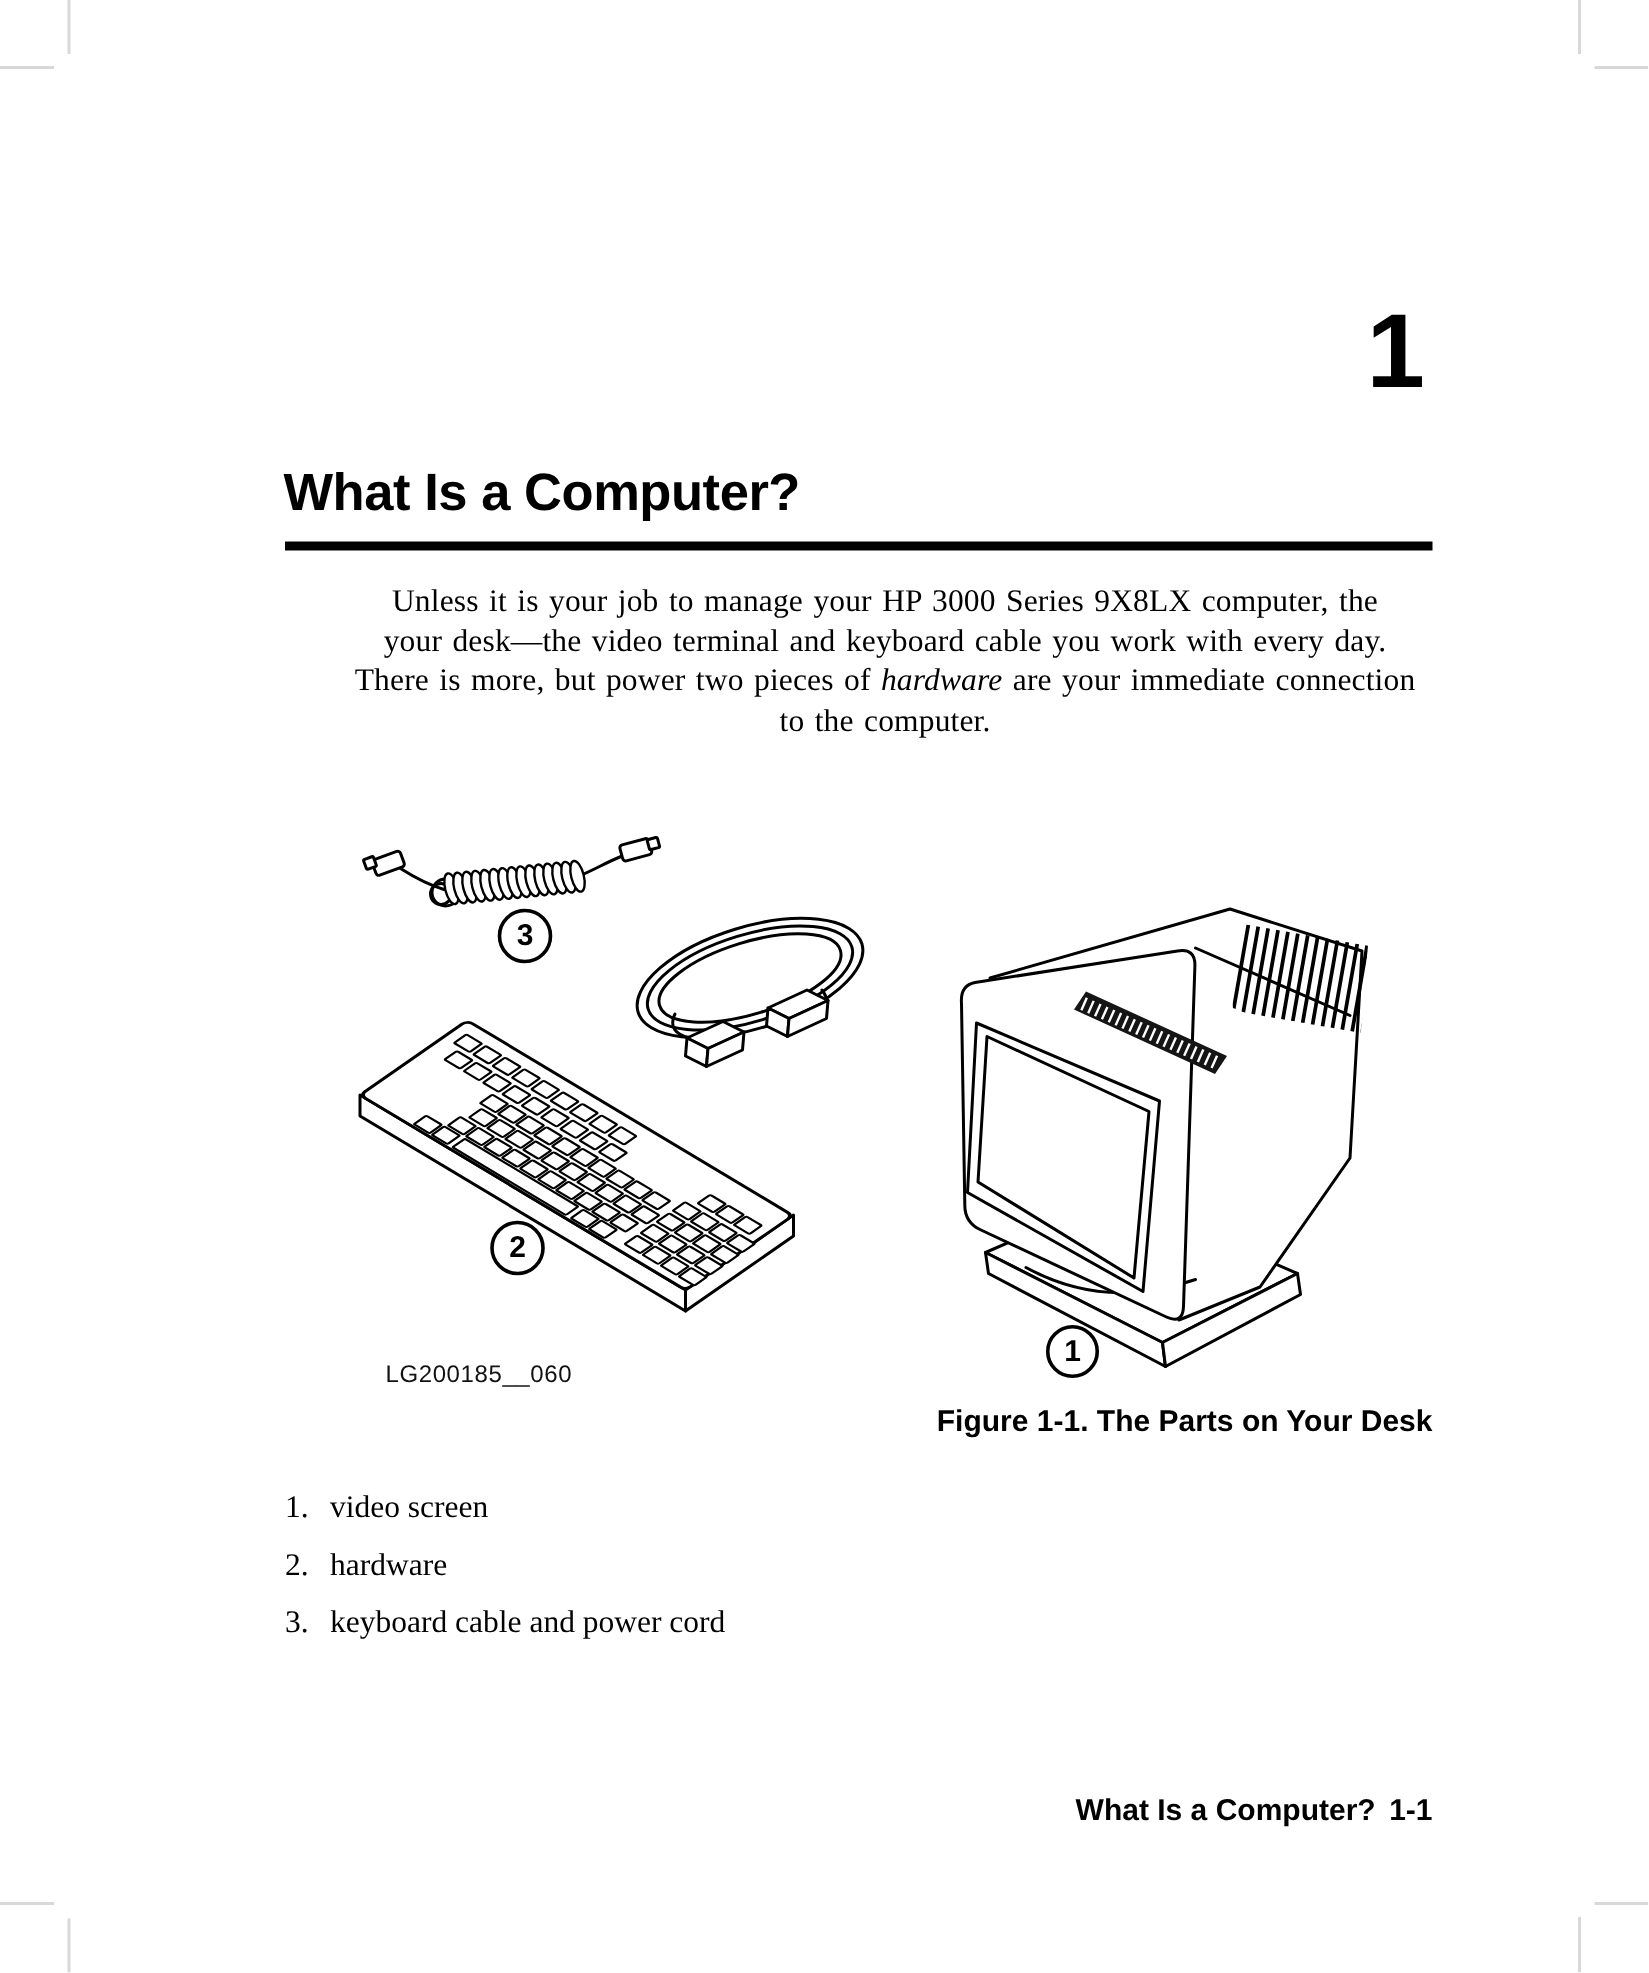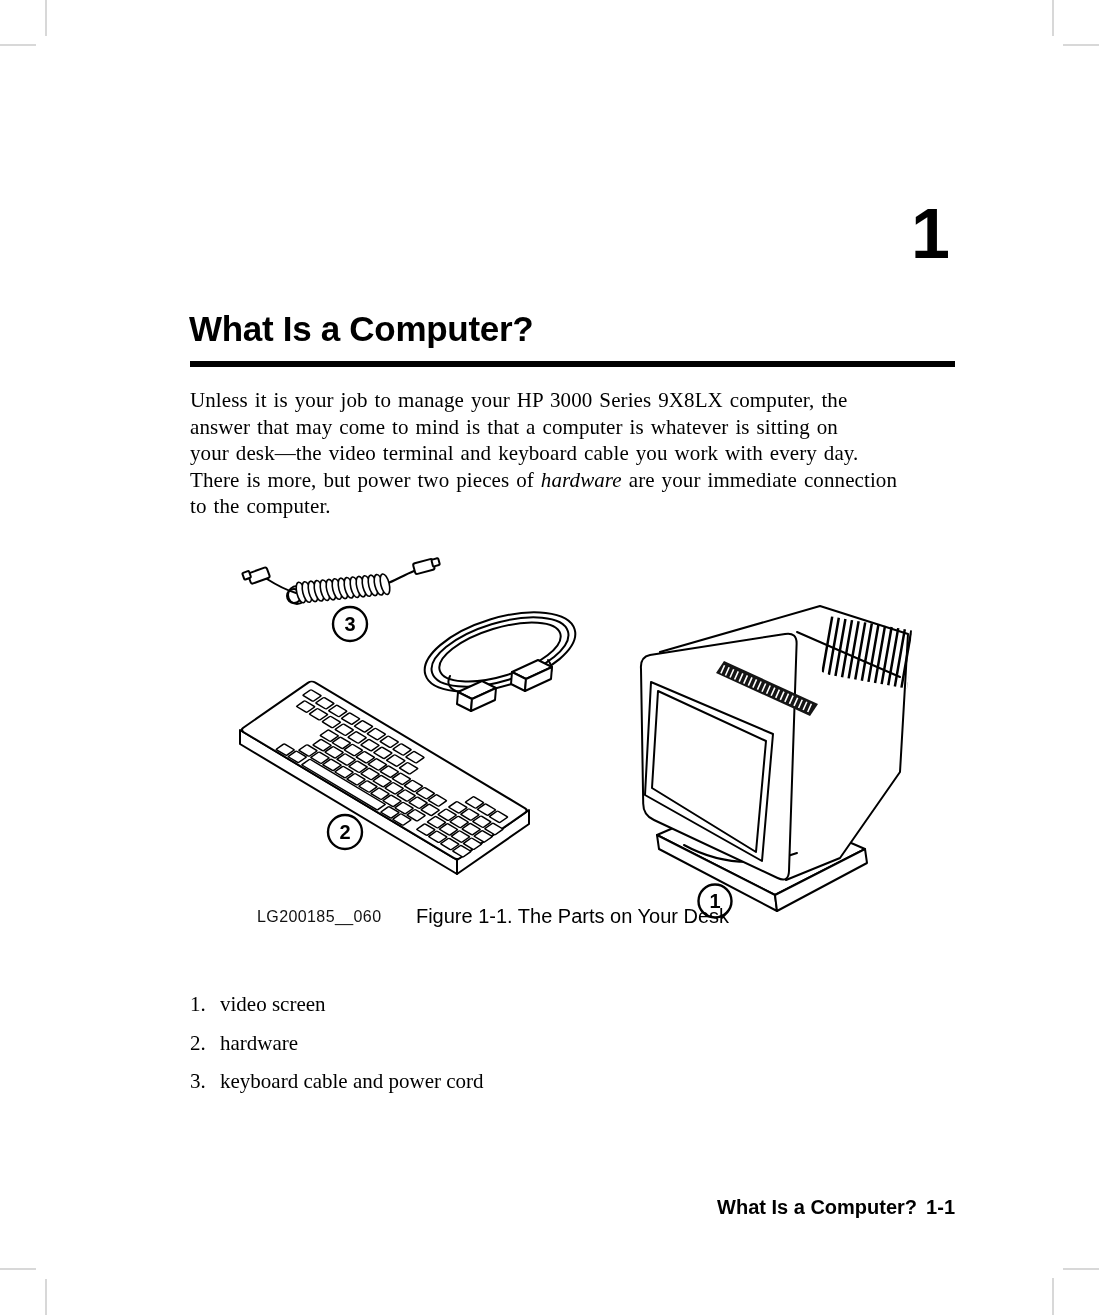--- a/index.html
+++ b/index.html
@@ -16,30 +16,30 @@
   .heading {
     position:absolute; left:189px; top:309px;
     font-weight:bold; font-size:35px; letter-spacing:-0.3px; white-space:nowrap;
   }
   .title-rule { position:absolute; left:190px; top:361px; width:765px; height:6px; background:#000; }
   .body-text {
     position:absolute; left:190px; top:387px; width:800px;
     font-family:"Liberation Serif", serif; font-size:21px; line-height:26.6px;
     word-spacing:1.6px; letter-spacing:0.1px;
   }
-  .body-text .line { display:block; white-space:nowrap; }
+  .body-text .line { display:block; white-space:nowrap;text-align:center; }
   .body-text em { font-style:italic; }
   .figure-art { position:absolute; left:225px; top:550px; width:690px; height:378px; }
   .asset-label {
     position:absolute; left:257px; top:908px;
     font-size:16px; letter-spacing:0.4px; color:#111; white-space:nowrap;
   }
   .figure-caption {
-    position:absolute; left:190px; top:905px; width:765px; text-align:center;
-    font-weight:normal; font-size:20px; white-space:nowrap;
+    position:absolute; left:190px; top:937px; width:765px; text-align:right;
+    font-weight:bold; font-size:20px; white-space:nowrap;
   }
   .parts-list {
     position:absolute; left:190px; top:993px;
     font-family:"Liberation Serif", serif; font-size:21px;
   }
   .parts-list .item { display:flex; margin-bottom:16.5px; line-height:22px; }
   .parts-list .num { width:30px; flex:0 0 30px; }
   .page-footer {
     position:absolute; top:1196px; right:144px;
     font-weight:bold; font-size:20px; white-space:nowrap;
@@ -67,21 +67,20 @@
   <div class="crop" style="left:1063px;top:1268px;width:36px;height:2px"></div>
   <div class="crop" style="left:1052px;top:1278px;width:2px;height:37px"></div>
 
   <div class="chapter-number">1</div>
 
   <h1 class="heading">What Is a Computer?</h1>
   <div class="title-rule"></div>
 
   <div class="body-text">
     <span class="line">Unless it is your job to manage your HP 3000 Series 9X8LX computer, the</span>
-    <span class="line">answer that may come to mind is that a computer is whatever is sitting on</span>
     <span class="line">your desk—the video terminal and keyboard cable you work with every day.</span>
     <span class="line"><span>There is more, but power two pieces of </span><em>hardware</em><span> are your immediate connection</span></span>
     <span class="line">to the computer.</span>
   </div>
 
   <svg class="figure-art" viewBox="225 550 690 378" xmlns="http://www.w3.org/2000/svg">
     <defs>
       <g id="key">
           <rect width="12" height="10" rx="1" fill="#fff" stroke="#000" stroke-width="1.6"></rect>
         </g>

